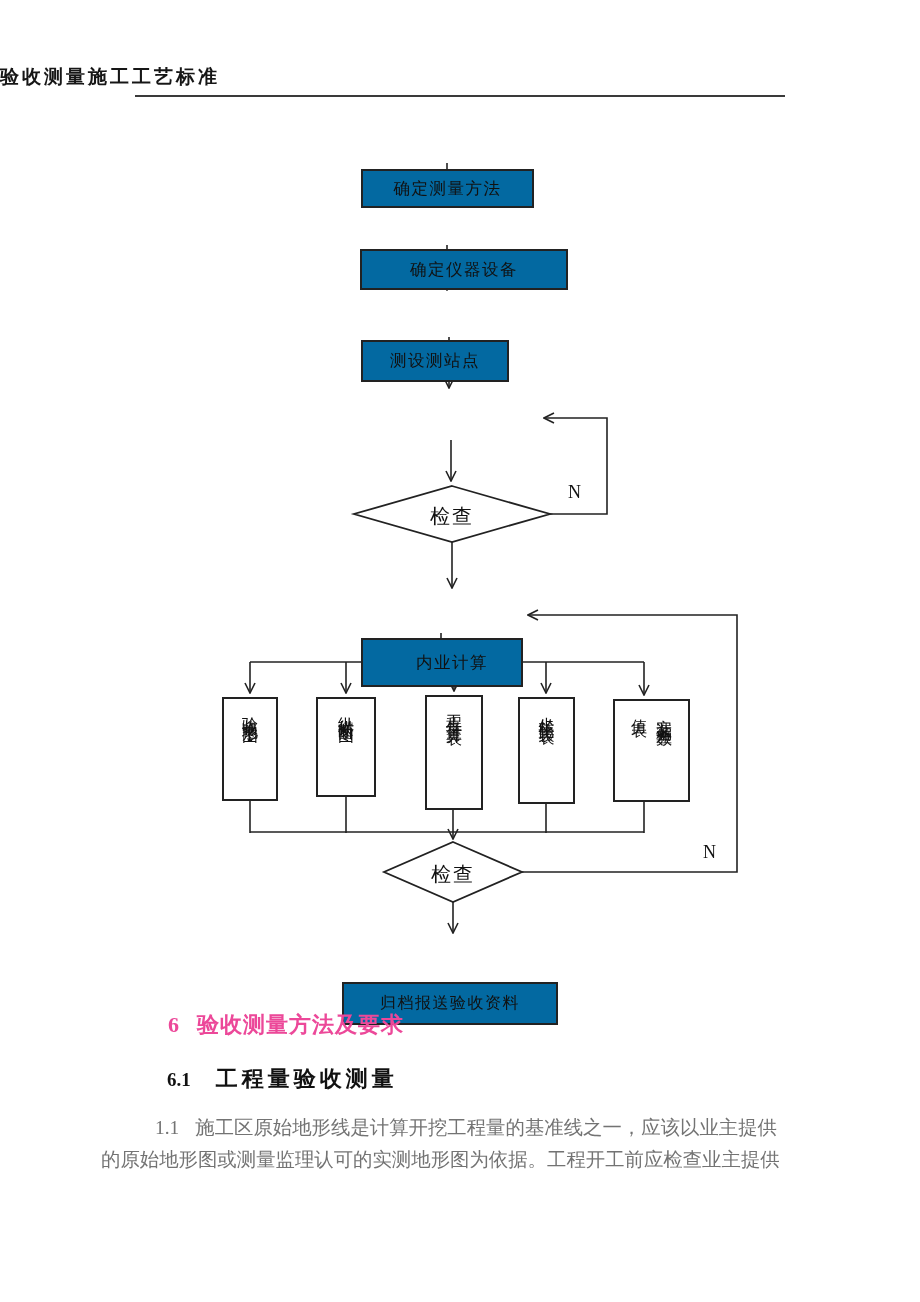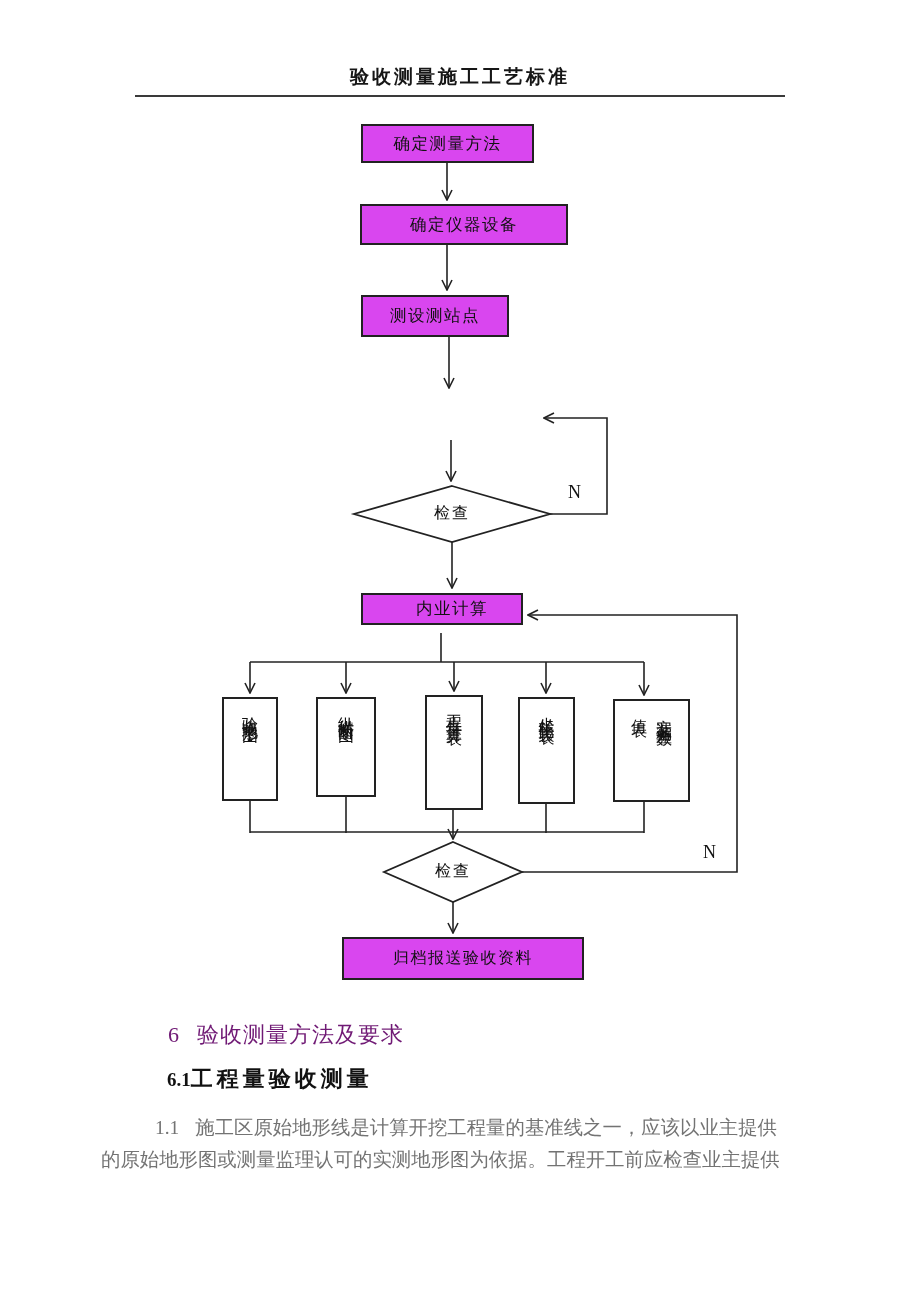--- a/index.html
+++ b/index.html
@@ -4,61 +4,61 @@
 <style>
   html,body{margin:0;padding:0;}
   body{
     width:920px;height:1302px;position:relative;background:#ffffff;
     font-family:"Liberation Serif","DejaVu Serif",serif;color:#1a1a1a;
     overflow:hidden;
   }
   .abs{position:absolute;}
   
   .doc-title{
-    top:64px;left:0;width:920px;text-align:center;
+    top:64px;left:0;width:920px;
     font-size:19px;font-weight:700;letter-spacing:3px;color:#161616;
   }
   .header-rule{
     top:95px;left:135px;width:650px;height:2px;background:#3a3a3a;
   }
   
   .flow{top:0;left:0;width:920px;height:1000px;}
   .flow svg{position:absolute;top:0;left:0;}
   .fbox{
-    position:absolute;border:2px solid #222;background:#d946ef;
+    position:absolute;border:2px solid #222;background:#0369a1;
     display:flex;align-items:center;justify-content:center;
-    font-size:16.5px;letter-spacing:1.5px;color:#111;box-sizing:border-box;
+    font-size:16.5px;letter-spacing:1.5px;color:#111;box-sizing:border-box;margin-top:45px;
   }
   .vbox{
     position:absolute;border:2px solid #222;background:#fff;
     display:flex;align-items:flex-start;justify-content:center;
     box-sizing:border-box;padding-top:5px;
   }
   .vtext{
     writing-mode:vertical-rl;text-orientation:upright;
     font-size:16px;letter-spacing:3px;color:#111;line-height:1;
   }
   .vpair{gap:9px;}
   .dlabel{
-    position:absolute;text-align:center;font-size:16px;letter-spacing:2px;color:#111;
+    position:absolute;text-align:center;font-size:20px;letter-spacing:2px;color:#111;
   }
   .nlabel{
     position:absolute;font-size:18px;color:#111;font-family:"Liberation Serif",serif;
   }
   
   .h1{
-    top:1010px;left:168px;font-weight:400;font-size:22px;color:#701a75;white-space:nowrap;margin-top:10px;
+    top:1010px;left:168px;font-weight:700;font-size:22px;color:#ec4899;white-space:nowrap;
   }
   .h1 .num{font-size:22px;}
   .h1 .txt{margin-left:18px;letter-spacing:1px;}
   .h2{
     top:1064px;left:167px;font-weight:700;font-size:22px;color:#111;white-space:nowrap;
   }
   .h2 .num{font-size:19px;}
-  .h2 .txt{margin-left:0;letter-spacing:4px;}
+  .h2 .txt{margin-left:25px;letter-spacing:4px;}
   .para{
     top:1112px;left:101px;width:682px;font-size:19.4px;line-height:32px;color:#737373;
   }
   .para .line1{padding-left:54px;white-space:nowrap;}
   .para .line1 .pnum{margin-right:16px;}
   .para .line2{white-space:nowrap;}
 </style>
 </head>
 <body>
 
@@ -100,21 +100,21 @@
     </g>
   </svg>
 
   <div class="fbox" style="left:361px;top:124px;width:173px;height:39px;">确定测量方法</div>
   <div class="fbox" style="left:360px;top:204px;width:208px;height:41px;">确定仪器设备</div>
   <div class="fbox" style="left:361px;top:295px;width:148px;height:42px;">测设测站点</div>
 
   <div class="dlabel" style="left:412px;top:503px;width:80px;">检查</div>
   <div class="nlabel" style="left:568px;top:482px;">N</div>
 
-  <div class="fbox" style="left:361px;top:593px;width:162px;height:32px;padding-left:20px;">内业计算</div>
+  <div class="fbox" style="left:361px;top:593px;width:162px;height:49px;padding-left:20px;">内业计算</div>
 
   <div class="vbox" style="left:222px;top:697px;width:56px;height:104px;">
     <span class="vtext">验收地形图</span>
   </div>
   <div class="vbox" style="left:316px;top:697px;width:60px;height:100px;">
     <span class="vtext">纵横断面图</span>
   </div>
   <div class="vbox" style="left:425px;top:695px;width:58px;height:115px;">
     <span class="vtext">工程量计算表</span>
   </div>
@@ -122,21 +122,21 @@
     <span class="vtext">坐标比较表</span>
   </div>
   <div class="vbox vpair" style="left:613px;top:699px;width:77px;height:103px;">
     <span class="vtext">值表</span>
     <span class="vtext">安装偏差数</span>
   </div>
 
   <div class="dlabel" style="left:413px;top:861px;width:80px;">检查</div>
   <div class="nlabel" style="left:703px;top:842px;">N</div>
 
-  <div class="fbox" style="left:342px;top:937px;width:242px;height:43px;font-size:16px;">归档报送验收资料</div>
+  <div class="fbox" style="left:342px;top:937px;width:216px;height:43px;font-size:16px;">归档报送验收资料</div>
 </div>
 
 <div class="abs h1">
   <span class="num">6</span><span class="txt">验收测量方法及要求</span>
 </div>
 <div class="abs h2">
   <span class="num">6.1</span><span class="txt">工程量验收测量</span>
 </div>
 
 <div class="abs para">

